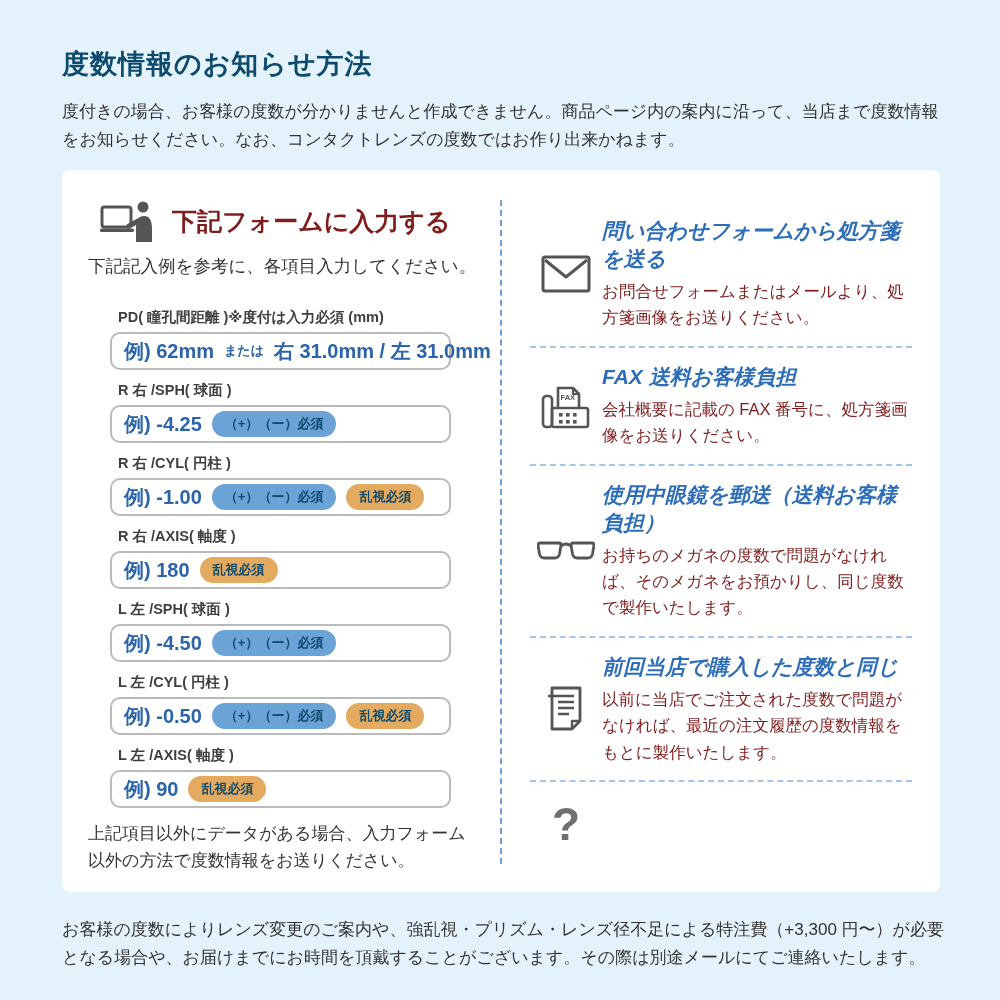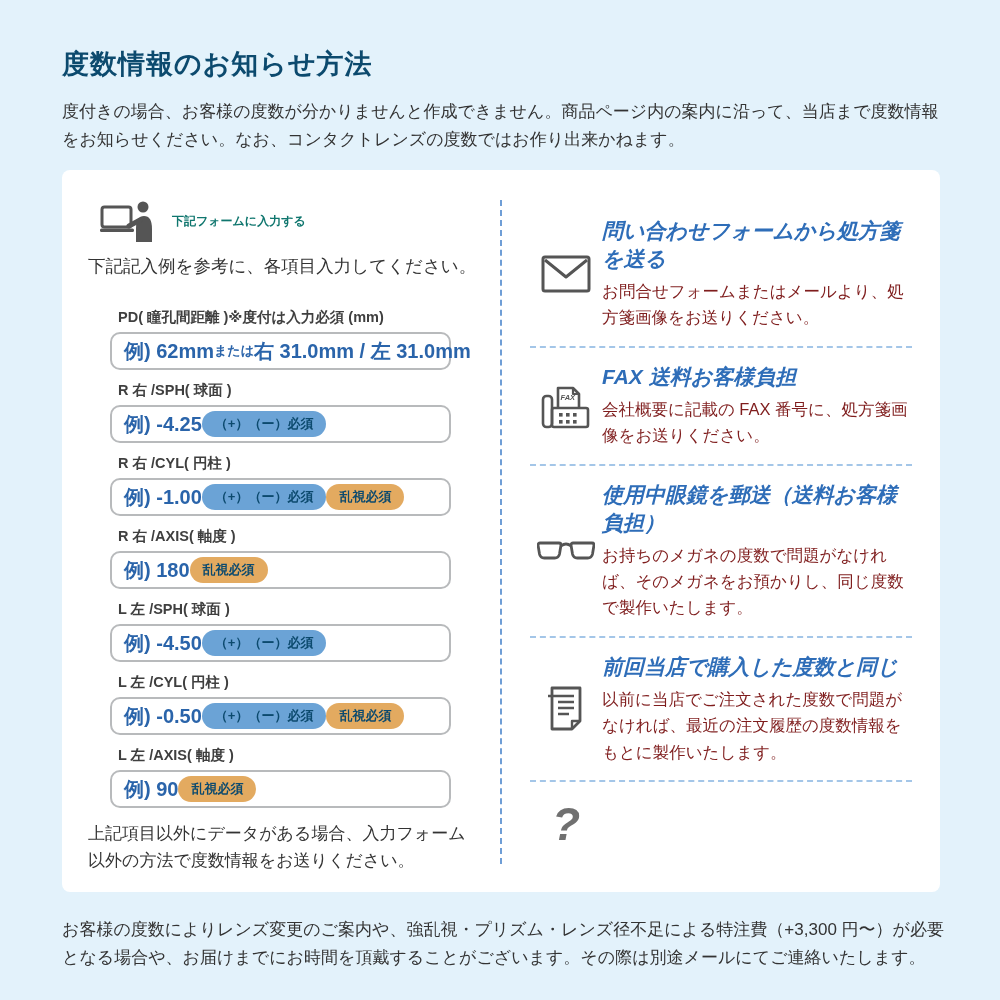--- a/index.html
+++ b/index.html
@@ -8,37 +8,37 @@
   .page { width:1000px; height:1000px; background:#e3f2fb; padding:46px 60px 0 62px; overflow:hidden; }
   .page-title { font-size:27px; font-weight:bold; color:#0c4a6e; letter-spacing:1px; margin-bottom:16px; }
   .page-intro { font-size:17px; color:#333; line-height:1.62; width:882px; margin-bottom:17px; }
   .card { position:relative; width:878px; height:722px; background:#fff; border-radius:8px; display:flex; padding:28px 0 26px 0; }
   .v-divider { position:absolute; left:438px; top:30px; bottom:28px; width:0; border-left:2px dashed #6f9ed6; }
   .col-left { width:438px; padding-left:26px; }
   .col-right { flex:1; padding:4px 28px 0 30px; }
 
   
   .form-header { display:flex; align-items:center; gap:18px; margin:2px 0 12px 12px; }
-  .form-header .title { font-size:12px; font-weight:bold; color:#0f766e;font-family:Liberation Serif, serif; }
+  .form-header .title { font-size:25px; font-weight:bold; color:#7f1d1d;font-family:Liberation Serif, serif; }
   .form-subtitle { font-size:17.5px; color:#333; margin-bottom:30px; }
   .form-area { margin-left:22px; width:341px; }
   .field-label { font-size:14.5px; font-weight:bold; color:#3f3f3f; margin:0 0 5px 8px; }
   .field-box { height:38px; background:#fff; border:2px solid #b8babc; border-radius:10px;
-               display:flex; align-items:center; padding:0 12px; margin-bottom:11px; }
+               display:flex; align-items:center; gap:10px; padding:0 12px; margin-bottom:11px; }
   .ex { font-size:20px; font-weight:bold; color:#2a64aa; white-space:nowrap; }
   .ex-small { font-size:13px; font-weight:bold; color:#2a64aa; white-space:nowrap; }
   .pill { display:inline-flex; align-items:center; justify-content:center; height:26px;
           padding:0 13px; border-radius:14px; color:#0c4a6e; font-size:13px; font-weight:bold; white-space:nowrap; }
   .pill-blue { background:#6ba3d6; }
   .pill-orange { background:#e3aa60; }
   .form-note { font-size:17px; color:#333; line-height:1.6; width:382px; margin:12px 0 0 0; }
 
   
   .method { display:flex; align-items:center; padding:15px 0; }
-  .m-icon { width:72px; flex-shrink:0; display:flex; justify-content:center; align-items:center;font-style:italic; }
+  .m-icon { width:72px; flex-shrink:0; display:flex; justify-content:center; align-items:center; }
   .m-text { flex:1; max-width:322px; }
   .m-title { font-size:21px; font-weight:bold; color:#2e6db8; margin-bottom:5px;font-style:italic; }
   .m-body { font-size:16.5px; color:#7f1d1d; line-height:1.6; }
   .dash { border-top:2px dashed #a4c6e8; }
   .q-glyph { font-size:46px; font-weight:bold; color:#707070; }
 
   .page-footer { font-size:17px; color:#333; line-height:1.62; width:882px; margin-top:24px; }
   svg { display:block; }
 </style>
 </head>

